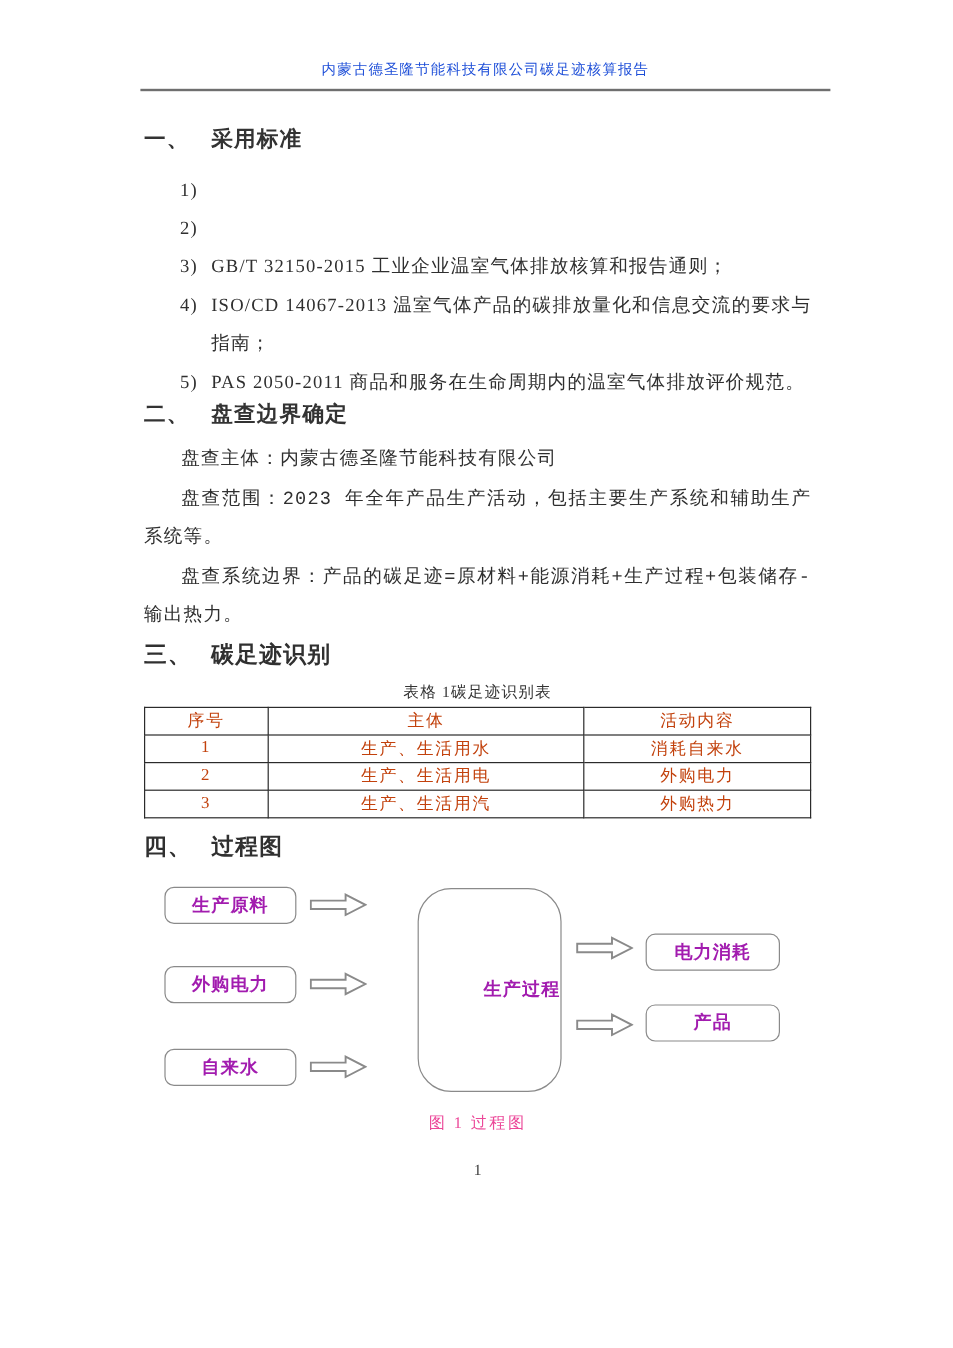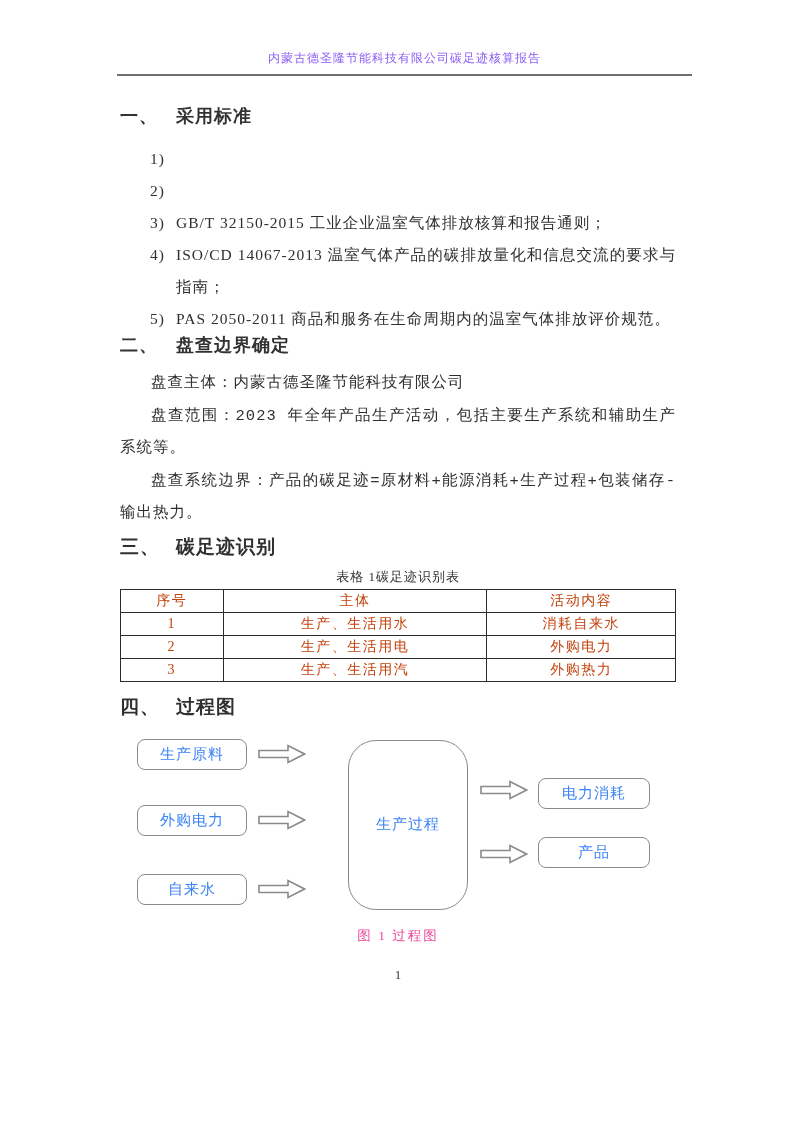--- a/index.html
+++ b/index.html
@@ -12,21 +12,21 @@
     background: #ffffff;
     color: #2f2f2f;
     font-family: "Liberation Serif", "DejaVu Serif", serif;
     overflow: hidden;
   }
   
   .doc-header {
     margin: 50px 102px 0 117px;
     text-align: center;
     font-size: 12px;
-    color: #8b5cf6;
+    color: #1d4ed8;
     letter-spacing: 1px;
     padding-bottom: 7px;
     border-bottom: 2px solid #6f6f6f;
   }
   
   .content { padding: 0 118px 0 120px; }
 
   .h-sans {
     display: flex;
     font-family: "Liberation Sans", "DejaVu Sans", sans-serif;
@@ -112,29 +112,30 @@
   }
   .dbox {
     position: absolute;
     border: 1.6px solid #8a8a8a;
     border-radius: 8px;
     background: #ffffff;
     display: flex;
     align-items: center;
     justify-content: center;
     font-size: 15px;
-    font-weight: normal;
-    color: #3b82f6;
+    font-weight: bold;
+    color: #a21caf;
     letter-spacing: 1px;
   }
   .dbox.input  { left: 17px;  width: 110px; height: 31px; }
   .dbox.output { left: 418px; width: 112px; height: 31px; }
   .dbox.process {
     left: 228px; top: 16px; width: 120px; height: 170px;
     border-radius: 28px;
+    justify-content: flex-end;
   }
   .darrow { position: absolute; width: 48px; height: 20px; }
   .darrow svg { display: block; width: 100%; height: 100%; }
 
   .fig-caption {
     margin-top: 3px;
     text-align: center;
     font-size: 13.5px;
     letter-spacing: 2px;
     color: #ec4899;

